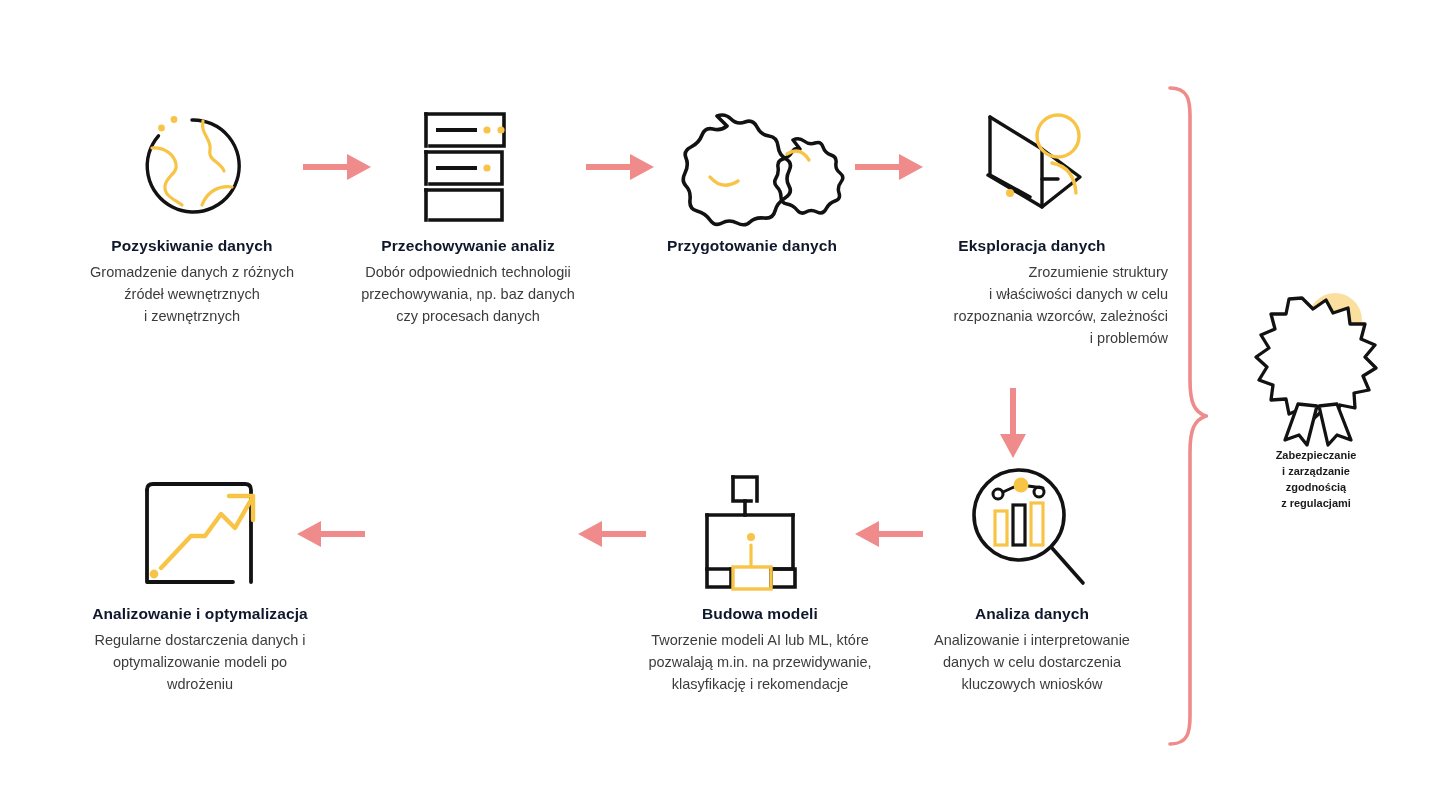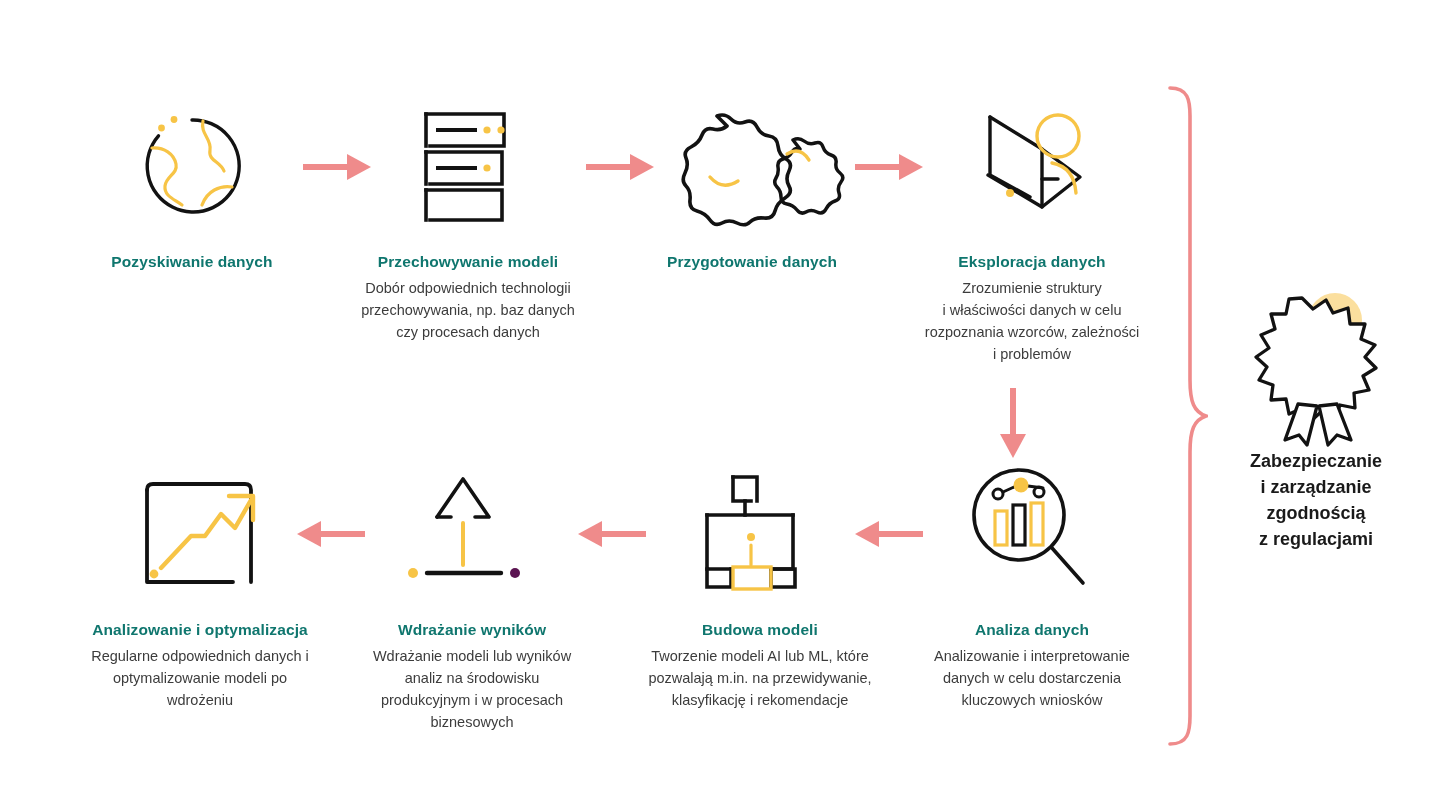--- a/index.html
+++ b/index.html
@@ -23,22 +23,22 @@
   .step .icon-wrap{
     height:140px;
     display:flex;
     align-items:center;
     justify-content:center;
   }
   .step .step-title{
     font-size:15.5px;
     font-weight:bold;
     letter-spacing:.1px;
-    color:#0f766e;
-    margin:16px 0 7px 0;
+    color:#0f172a;
+    margin:0 0 7px 0;
     line-height:1.25;
   }
   .step .step-desc{
     font-size:14.5px;
     line-height:1.5;
     color:#3c3c3c;
     margin:0;
     white-space:pre-line;
   }
 
@@ -48,81 +48,84 @@
   #step-prepare      {left:628px; top:96px;}
   #step-explore      {left:908px; top:96px;}
   
   #step-monitor      {left:76px;  top:464px;}
   #step-deploy       {left:348px; top:464px;}
   #step-build        {left:636px; top:464px;}
   #step-analyze      {left:908px; top:464px;}
 
   
   #step-monitor .step-title{margin-left:-18px;margin-right:-18px;}
-  #step-explore .step-desc{margin-left:-12px;margin-right:-12px;}
+  #step-explore .step-desc{margin-left:-12px;margin-right:-12px;text-align:right;}
 
   
   .arrow{position:absolute;}
   #arrow-1{left:303px;top:150px;}
   #arrow-2{left:586px;top:150px;}
   #arrow-3{left:855px;top:150px;}
   #arrow-down{left:993px;top:388px;}
   #arrow-4{left:853px;top:517px;}
   #arrow-5{left:576px;top:517px;}
   #arrow-6{left:295px;top:517px;}
 
   
   #brace{position:absolute;left:1164px;top:84px;}
   #outcome{
     position:absolute;left:1218px;top:288px;width:196px;text-align:center;
   }
   #outcome .icon-wrap{height:160px;display:flex;align-items:center;justify-content:center;}
   #outcome .outcome-title{
-    font-size:18px;font-weight:bold;line-height:1.45;color:#1a1a1a;margin:0;
+    font-size:11px;font-weight:bold;line-height:1.45;color:#1a1a1a;margin:0;
     white-space:pre-line;
   }
 </style>
 </head>
 <body>
 
 <div class="canvas">
 
   <div class="step" id="step-acquire">
     <div class="icon-wrap">
       <svg width="136" height="130" viewBox="0 0 136 130" fill="none">
         <path d="M68 19 A46 46 0 1 1 34.5 34.8" stroke="#121212" stroke-width="3.4" stroke-linecap="round" fill="none"></path>
         <circle cx="37.5" cy="27" r="3.4" fill="#F7C446"></circle>
         <circle cx="50" cy="18.5" r="3.4" fill="#F7C446"></circle>
         <path d="M79 20 C76 33, 88 38, 86 49 C84 60, 96 60, 100 70" stroke="#F7C446" stroke-width="3.2" fill="none" stroke-linecap="round"></path>
         <path d="M28 47 C40 46, 50 53, 52 63 C54 73, 42 75, 41 85 C40 95, 50 98, 58 104" stroke="#F7C446" stroke-width="3.2" fill="none" stroke-linecap="round"></path>
         <path d="M108 86 C96 84, 83 90, 78 104" stroke="#F7C446" stroke-width="3.2" fill="none" stroke-linecap="round"></path>
       </svg>
     </div>
     <p class="step-title">Pozyskiwanie danych</p>
+    <p class="step-desc">Gromadzenie danych z różnych
+źródeł wewnętrznych
+i zewnętrznych</p>
   </div>
 
   <div class="step" id="step-store">
     <div class="icon-wrap">
       <svg width="120" height="128" viewBox="0 0 120 128" fill="none">
         <g stroke="#121212" stroke-width="3.6" fill="none" stroke-linecap="square">
           <path d="M18 12 H96 V44 H22"></path>
           <path d="M18 12 V44"></path>
           <path d="M18 50 H94 V82 H22"></path>
           <path d="M18 50 V82"></path>
           <path d="M18 88 H94 V118 H22"></path>
           <path d="M18 88 V118"></path>
           <path d="M30 28 H67" stroke-width="4"></path>
           <path d="M30 66 H67" stroke-width="4"></path>
         </g>
         <circle cx="79" cy="28" r="3.6" fill="#F7C446"></circle>
         <circle cx="93" cy="28" r="3.6" fill="#F7C446"></circle>
         <circle cx="79" cy="66" r="3.6" fill="#F7C446"></circle>
       </svg>
     </div>
-    <p class="step-title">Przechowywanie modeli</p>
+    <p class="step-title">Przechowywanie analiz</p>
     <p class="step-desc">Dobór odpowiednich technologii
 przechowywania, np. baz danych
 czy procesach danych</p>
   </div>
 
   <div class="step" id="step-prepare">
     <div class="icon-wrap">
       <svg width="186" height="128" viewBox="0 0 186 128" fill="none">
 
         <g stroke="#121212" stroke-width="3.6" fill="none" stroke-linejoin="round" stroke-linecap="round">
@@ -200,54 +203,35 @@
         <path d="M66 76 V96" stroke="#F7C446" stroke-width="3.2" stroke-linecap="round"></path>
         <circle cx="66" cy="68" r="4" fill="#F7C446"></circle>
       </svg>
     </div>
     <p class="step-title">Budowa modeli</p>
     <p class="step-desc">Tworzenie modeli AI lub ML, które
 pozwalają m.in. na przewidywanie,
 klasyfikację i rekomendacje</p>
   </div>
 
-  <div class="step" id="step-deploy">
-    <div class="icon-wrap">
-      <svg width="150" height="130" viewBox="0 0 150 130" fill="none">
-        <g stroke="#121212" stroke-width="3.6" fill="none" stroke-linejoin="round" stroke-linecap="round">
-          <path d="M40 48 L66 10 L92 48 H78"></path>
-          <path d="M40 48 H54"></path>
-        </g>
-        <path d="M66 54 V96" stroke="#F7C446" stroke-width="4" stroke-linecap="round"></path>
-        <path d="M30 104 H104" stroke="#121212" stroke-width="4.4" stroke-linecap="round"></path>
-        <circle cx="16" cy="104" r="5" fill="#F7C446"></circle>
-        <circle cx="118" cy="104" r="5" fill="#5B1452"></circle>
-      </svg>
-    </div>
-    <p class="step-title">Wdrażanie wyników</p>
-    <p class="step-desc">Wdrażanie modeli lub wyników
-analiz na środowisku
-produkcyjnym i w procesach
-biznesowych</p>
-  </div>
 
   <div class="step" id="step-monitor">
     <div class="icon-wrap">
       <svg width="150" height="128" viewBox="0 0 150 128" fill="none">
         <g stroke="#121212" stroke-width="3.8" fill="none" stroke-linecap="round" stroke-linejoin="round">
           <path d="M22 20 q0 -6 6 -6 H120 q6 0 6 6 V112"></path>
           <path d="M22 20 V112 H108"></path>
         </g>
         <path d="M36 98 L66 66 L80 66 L96 44 L110 58 L126 30" stroke="#F7C446" stroke-width="4.4" fill="none" stroke-linejoin="round" stroke-linecap="round"></path>
         <path d="M104 26 L128 26 L128 50" stroke="#F7C446" stroke-width="4.4" fill="none" stroke-linejoin="round" stroke-linecap="round"></path>
         <circle cx="29" cy="104" r="4.4" fill="#F7C446"></circle>
       </svg>
     </div>
     <p class="step-title">Analizowanie i optymalizacja</p>
-    <p class="step-desc">Regularne odpowiednich danych i
+    <p class="step-desc">Regularne dostarczenia danych i
 optymalizowanie modeli po
 wdrożeniu</p>
   </div>
 
   <div class="arrow" id="arrow-1">
     <svg width="70" height="34" viewBox="0 0 70 34" fill="none">
       <path d="M0 17 H46" stroke="#EF8B8B" stroke-width="6"></path>
       <path d="M44 4 L68 17 L44 30 Z" fill="#EF8B8B"></path>
     </svg>
   </div>

